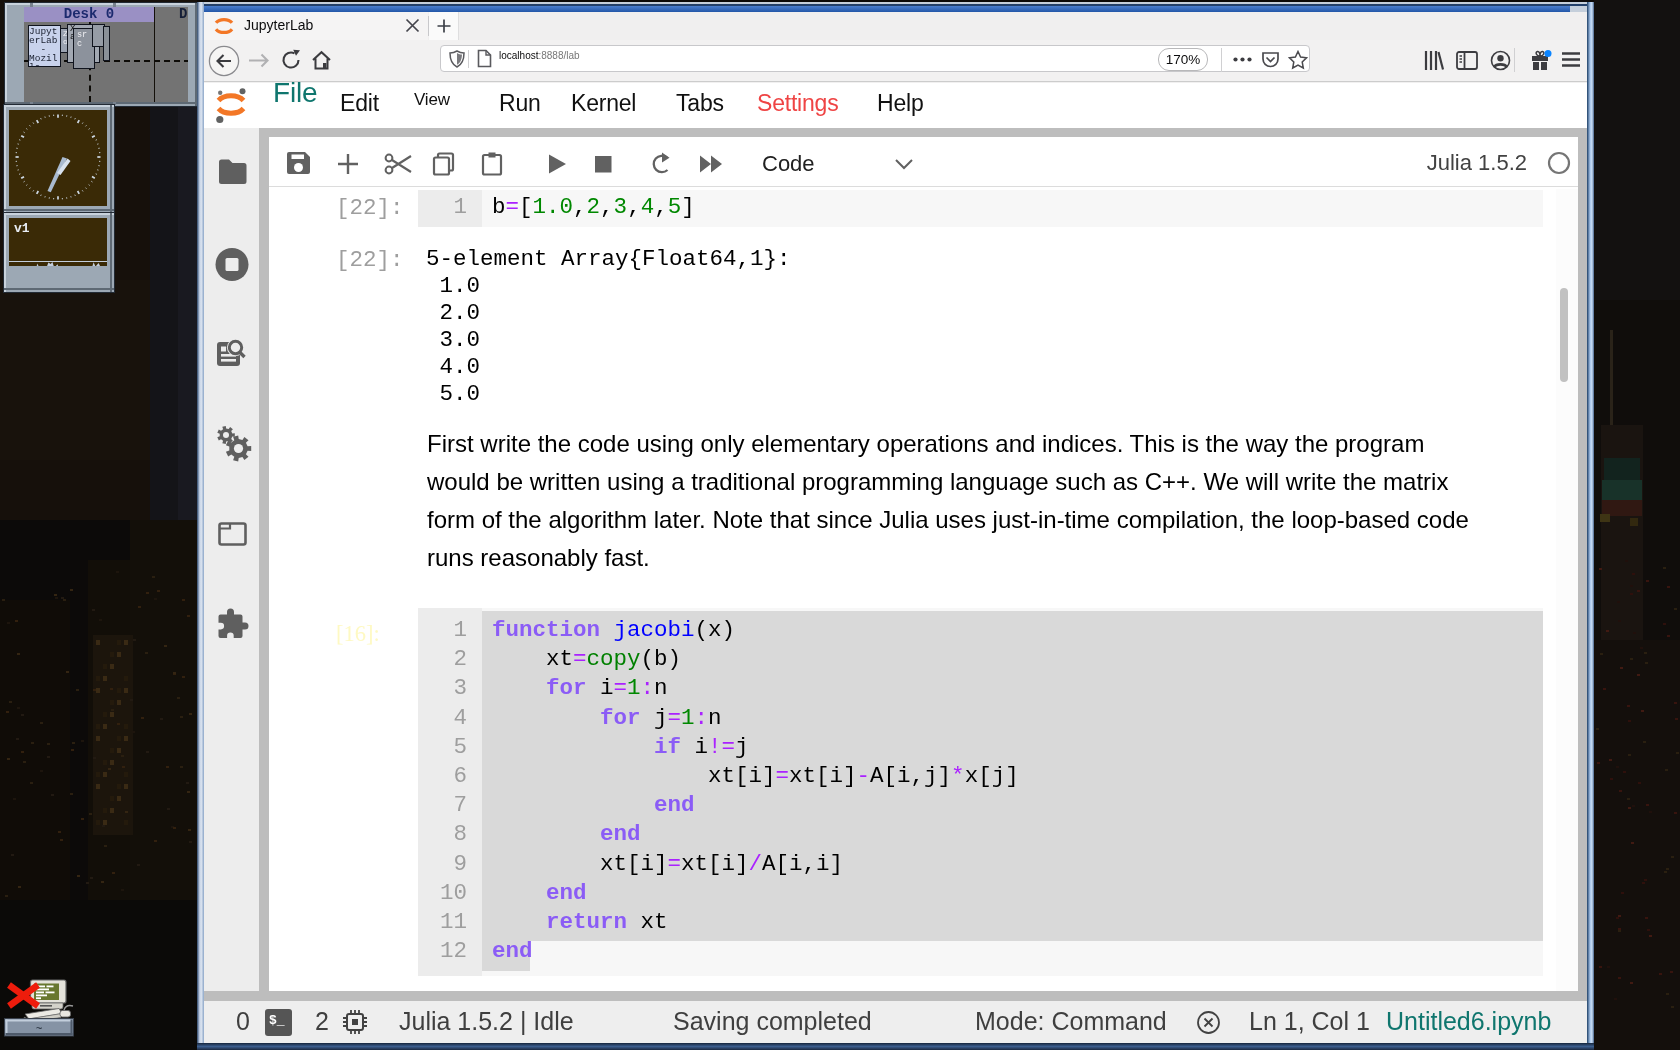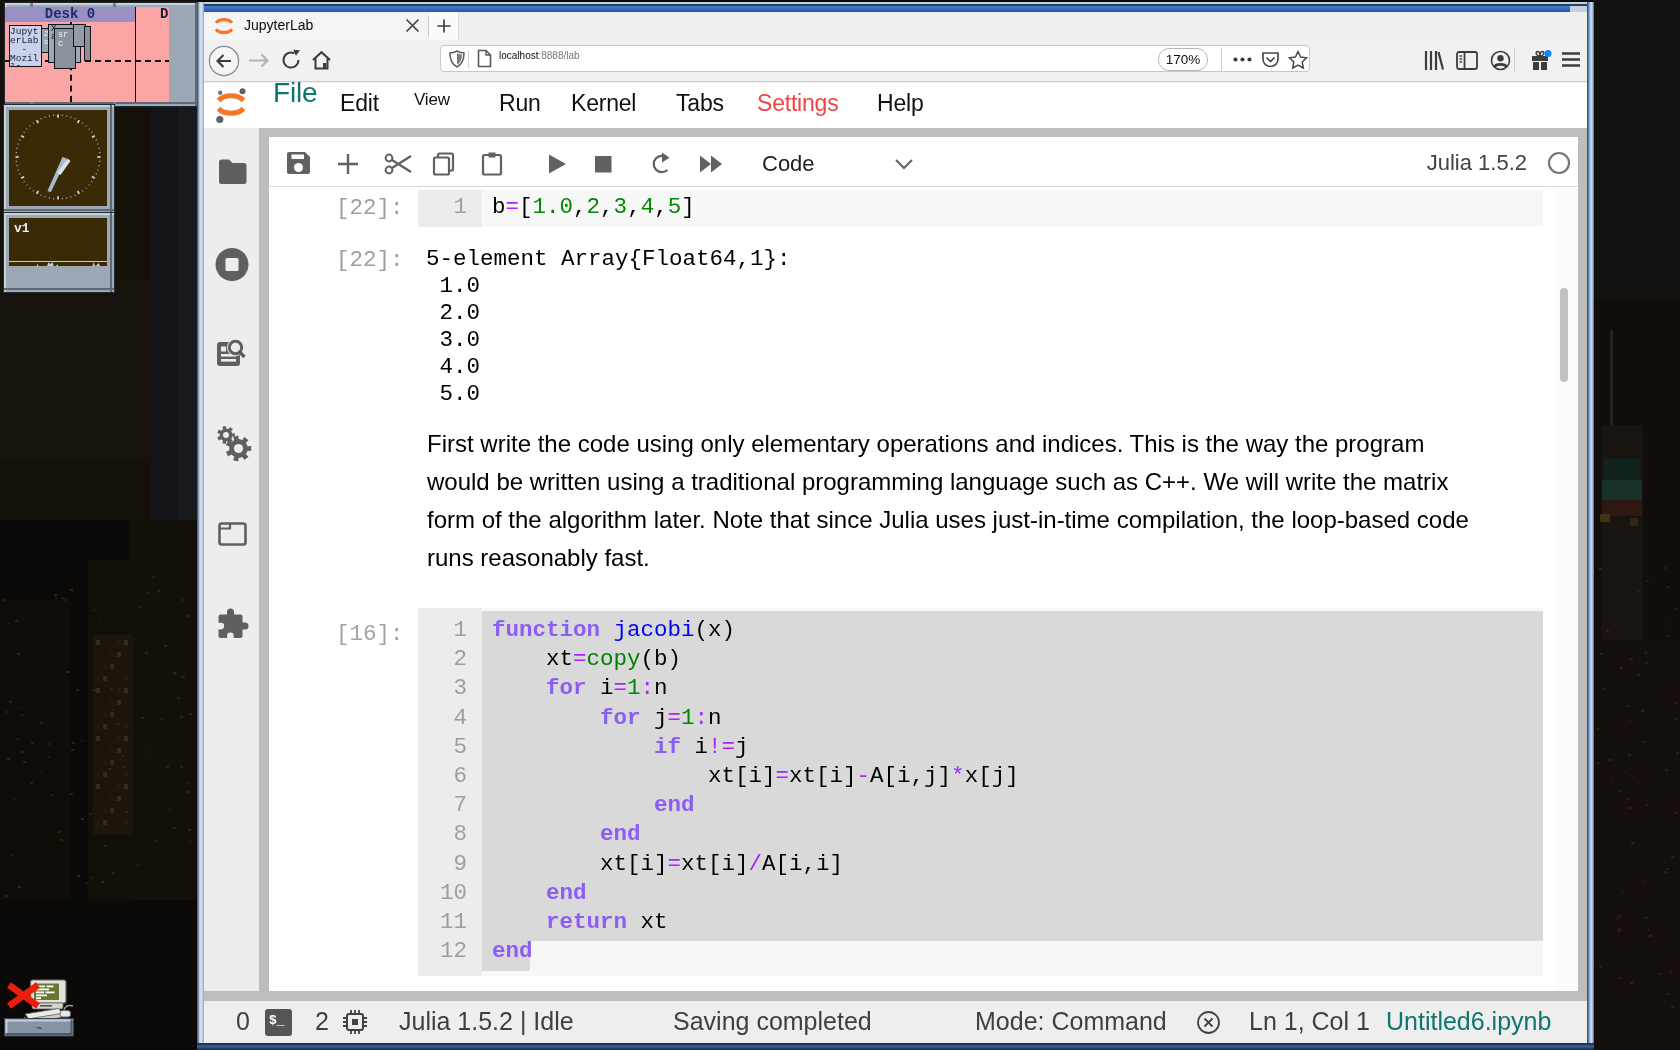--- a/index.html
+++ b/index.html
@@ -238,21 +238,21 @@
 </svg>
 <div class="a" style="left:4px;top:2px;width:194px;height:103px;background:#9ca8b4;border:1px solid #222a34;overflow:hidden">
 <div class="a" style="left:0px;top:0px;width:194px;height:2px;background:#c8d2dc"></div>
 <div class="a" style="left:0px;top:0px;width:2px;height:103px;background:#c8d2dc"></div>
 <div class="a" style="left:0;top:99px;width:194px;height:2px;background:#5e6974"></div>
 <div class="a" style="left:190px;top:0;width:2px;height:103px;background:#5e6974"></div>
 <div class="a" style="left:25px;top:0;width:3px;height:5px;background:#78828e"></div>
 <div class="a" style="left:108px;top:0;width:3px;height:5px;background:#78828e"></div>
 <div class="a" style="left:25px;top:97px;width:3px;height:5px;background:#78828e"></div>
 <div class="a" style="left:108px;top:97px;width:3px;height:5px;background:#78828e"></div>
-<div class="a" style="left:0;top:4px;width:164px;height:95px;background:#fca5a5;overflow:hidden">
+<div class="a" style="left:19px;top:4px;width:164px;height:95px;background:#737373;overflow:hidden">
   <div class="a" style="left:0px;top:0px;width:130px;height:15px;background:#9a90c4;color:#1c2a6e;font-family:'Liberation Mono',monospace;font-size:14px;font-weight:bold;text-align:center;line-height:15px">Desk 0</div>
   <div class="a" style="left:131px;top:0;width:66px;height:15px;color:#141e38;font-family:'Liberation Mono',monospace;font-size:14px;font-weight:bold;line-height:15px;padding-left:24px">Des</div>
   <div class="a" style="left:130px;top:0;width:1px;height:95px;background:#14100a"></div>
   <div class="a" style="left:0;top:53px;width:196px;height:0;border-top:2px dashed #0e0c08"></div>
   <div class="a" style="left:65px;top:15px;width:0;height:80px;border-left:2px dashed #0e0c08"></div>
   <div class="a" style="left:4px;top:18px;width:31px;height:39px;background:#c8d2ec;border:1px solid #10141e;color:#1a2030;font-family:'Liberation Mono',monospace;font-size:9.5px;line-height:9px;overflow:hidden;padding-top:1px">Jupyt<br>erLab<br>&nbsp;&nbsp;-<br>Mozil<br>la</div>
   <div class="a" style="left:36px;top:21px;width:12px;height:22px;background:#9aa2b0;border:1px solid #10141e;color:#f0f0f4;font-family:'Liberation Mono',monospace;font-size:8px;line-height:8px;overflow:hidden;padding:1px 0 0 2px">Z<br>o</div>
   <div class="a" style="left:43px;top:17px;width:29px;height:37px;background:#a2a8b2;border:1px solid #10141e;color:#111;font-family:'Liberation Mono',monospace;font-size:9px;line-height:8px;overflow:hidden;padding:0 0 0 2px">X<br>a</div>
   <div class="a" style="left:49px;top:21px;width:17px;height:37px;background:#8c929c;border:1px solid #10141e;color:#f0f0f4;font-family:'Liberation Mono',monospace;font-size:8.5px;line-height:9px;overflow:hidden;padding:2px 0 0 3px">sr<br>c</div>
   <div class="a" style="left:68px;top:17px;width:11px;height:21px;background:#969ca6;border:1px solid #10141e"></div>
@@ -554,21 +554,21 @@
 <div class="a m" style="left:418px;top:194px;width:49px;text-align:right;font-family:'Liberation Mono',monospace;font-size:22.5px;color:#9e9e9e">1</div>
 <div class="a m" style="left:492px;top:194px;font-family:'Liberation Mono',monospace;font-size:22.5px;color:#000">b<span class="o">=</span>[<span class="n">1.0</span>,<span class="n">2</span>,<span class="n">3</span>,<span class="n">4</span>,<span class="n">5</span>]</div>
 <div class="a m" style="left:336px;top:247px;font-family:'Liberation Mono',monospace;font-size:22.5px;color:#9e9e9e">[22]:</div>
 <pre class="a m" style="left:426px;top:246px;font-family:'Liberation Mono',monospace;font-size:22.5px;line-height:27px;color:#000">5-element Array{Float64,1}:
  1.0
  2.0
  3.0
  4.0
  5.0</pre>
 <div class="a" style="left:427px;top:425px;width:1140px;font-size:24px;line-height:38px;color:#000;white-space:nowrap">First write the code using only elementary operations and indices. This is the way the program<br>would be written using a traditional programming language such as C++. We will write the matrix<br>form of the algorithm later. Note that since Julia uses just-in-time compilation, the loop-based code<br>runs reasonably fast.</div>
-<div class="a m" style="left:336px;top:621px;font-family:Liberation Mono, monospace;font-size:22.5px;color:#a3a3a3">[16]:</div>
+<div class="a m" style="left:336px;top:621px;font-family:Liberation Serif, serif;font-size:22.5px;color:#fef9c3">[16]:</div>
 <div class="a" style="left:418px;top:608px;width:1125px;height:368px;background:#f7f7f7"></div>
 <div class="a" style="left:418px;top:608px;width:64px;height:368px;background:#ececec"></div>
 <div class="a" style="left:482px;top:611px;width:1061px;height:330px;background:#d9d9d9"></div>
 <div class="a" style="left:482px;top:941px;width:48px;height:30px;background:#d9d9d9"></div>
 <div class="a m" style="left:418px;top:616px;width:49px;text-align:right;font-family:'Liberation Mono',monospace;font-size:22.5px;line-height:29.2px;color:#9e9e9e">1<br>2<br>3<br>4<br>5<br>6<br>7<br>8<br>9<br>10<br>11<br>12</div>
 <pre class="a m" style="left:492px;top:616px;font-family:'Liberation Mono',monospace;font-size:22.5px;line-height:29.2px;color:#000"><span class="k">function</span> <span class="d">jacobi</span>(x)
     xt<span class="o">=</span><span class="b">copy</span>(b)
     <span class="k">for</span> i<span class="o">=</span><span class="n">1</span><span class="o">:</span>n
         <span class="k">for</span> j<span class="o">=</span><span class="n">1</span><span class="o">:</span>n
             <span class="k">if</span> i<span class="o">!=</span>j

